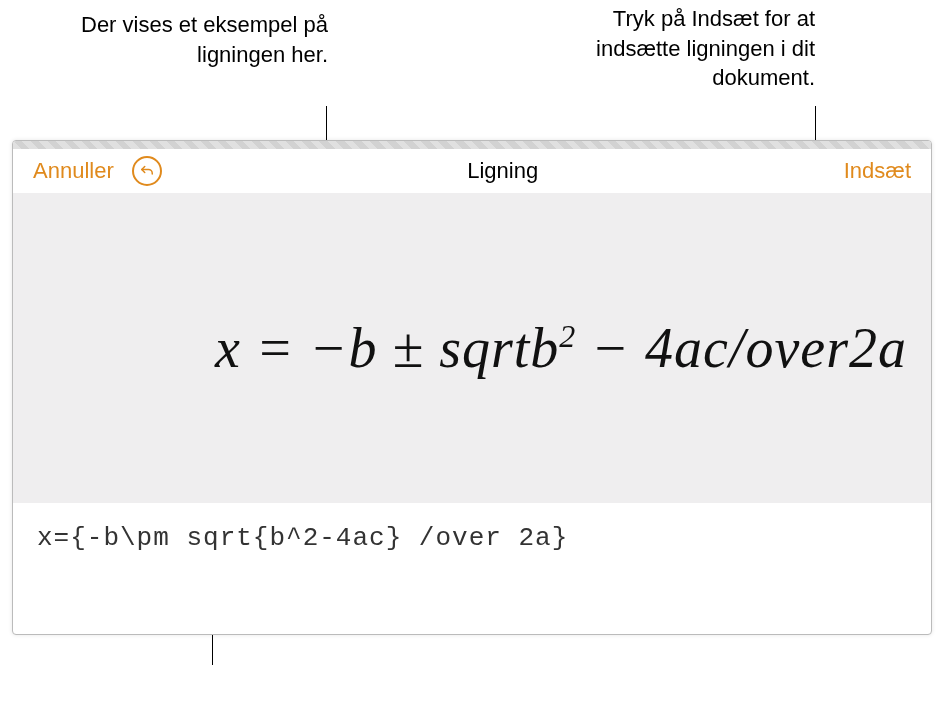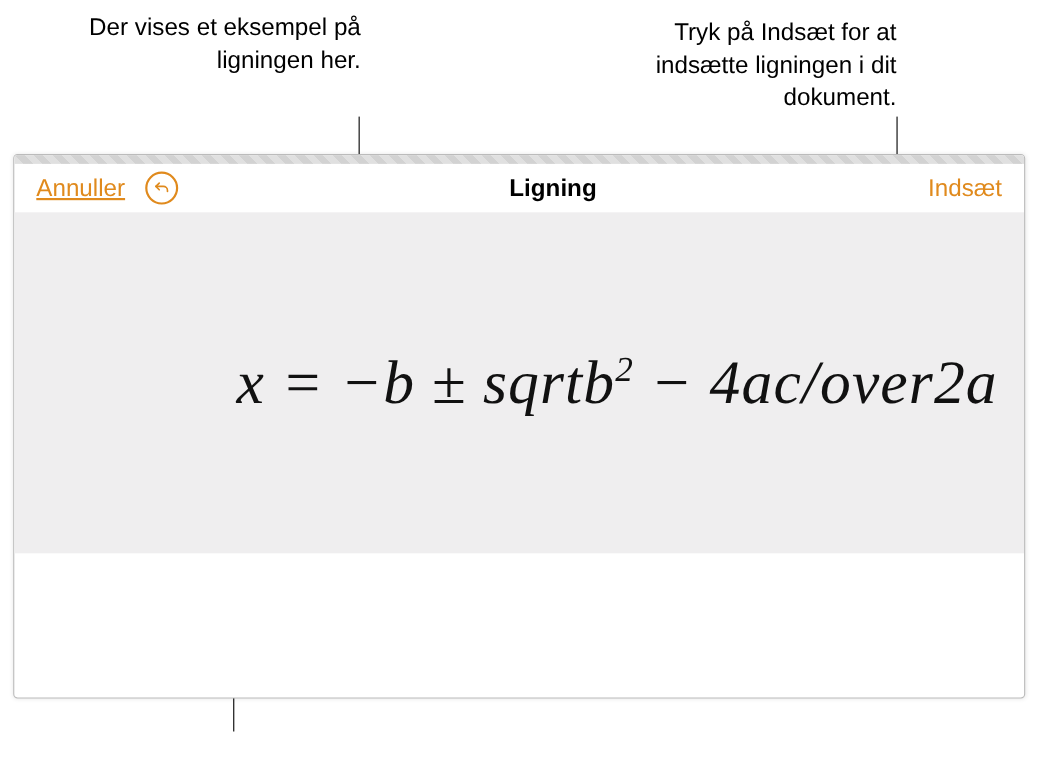--- a/index.html
+++ b/index.html
@@ -2,39 +2,39 @@
 <html><head>
 <meta charset="utf-8">
 <style>
   * { box-sizing: border-box; margin: 0; padding: 0; }
   html, body { width: 944px; height: 702px; font-family: -apple-system, Helvetica, Arial, sans-serif; background:#fff; overflow:hidden; }
   .canvas { position:relative; width:944px; height:502px;padding-left:27px; }
 
   
   .callout { position:absolute; font-size:22px; line-height:1.35; color:#000; text-align:right; }
   .callout-left { right:616px; top:10px; width:300px; }
-  .callout-right { right:129px; top:14px; width:290px; text-align:right; }
+  .callout-right { right:129px; top:4px; width:290px; text-align:right; }
   .callout-bottom { left:224px; top:663px; width:500px; font-size:22px; text-align:left; }
 
   
   .leader { position:absolute; background:#000; }
   .leader-v { width:1px; }
   .leader-h { height:1px; }
 
   
   .app { position:absolute; left:12px; top:140px; width:920px; height:495px; background:#fff; border:1px solid #bbb; border-radius:4px; box-shadow:0 0 4px rgba(0,0,0,.1); overflow:hidden; }
   .app::before { content:""; position:absolute; top:0; left:0; right:0; height:8px; background:repeating-linear-gradient(45deg,#e0e0e0 0 6px,#d2d2d2 6px 12px); }
   .app::after { content:""; position:absolute; bottom:0; left:0; right:0; height:8px; }
 
   
   .topbar { margin-top:8px; height:44px; display:flex; align-items:center; justify-content:space-between; padding:0 20px; }
   .topbar-left { display:flex; align-items:center; gap:18px; }
-  .btn-text { font-size:22px; color:#e08a1d; cursor:pointer;text-decoration:underline; }
+  .btn-text { font-size:22px; color:#e08a1d; cursor:pointer; }
   .btn-insert { font-size:22px; color:#e08a1d; cursor:pointer; }
-  .title { font-size:22px; font-weight:700; color:#000; }
+  .title { font-size:22px; font-weight:400; color:#000; }
   .undo-icon { width:30px; height:30px; border:2px solid #e08a1d; border-radius:50%; display:flex; align-items:center; justify-content:center; color:#e08a1d; cursor:pointer; }
   .undo-icon svg { width:18px; height:18px; }
 
   
   .preview { background:#efeeef; height:310px; display:flex; align-items:center; justify-content:flex-end; padding:0 24px; }
   .eq { font-family:"Times New Roman", serif; font-style:italic; font-size:56px; color:#111; white-space:nowrap; letter-spacing:1px; }
   .eq .num.sup { font-size:32px; vertical-align:super; }
 
   
   .input-row { padding:20px 24px 0 24px; }
@@ -69,16 +69,19 @@
       <span class="title">Ligning</span>
       <span class="btn-insert">Indsæt</span>
     </div>
 
     <div class="preview">
       <div class="eq">
         <span>x = −b ± sqrtb</span><span class="num sup">2</span><span> − 4ac/over2a</span>
       </div>
     </div>
 
+    <div class="input-row">
+      <input class="input-field" type="text" value="x={-b\pm sqrt{b^2-4ac} /over 2a}" style="">
+    </div>
 
   </div>
 
 </div>
 
 </body></html>

